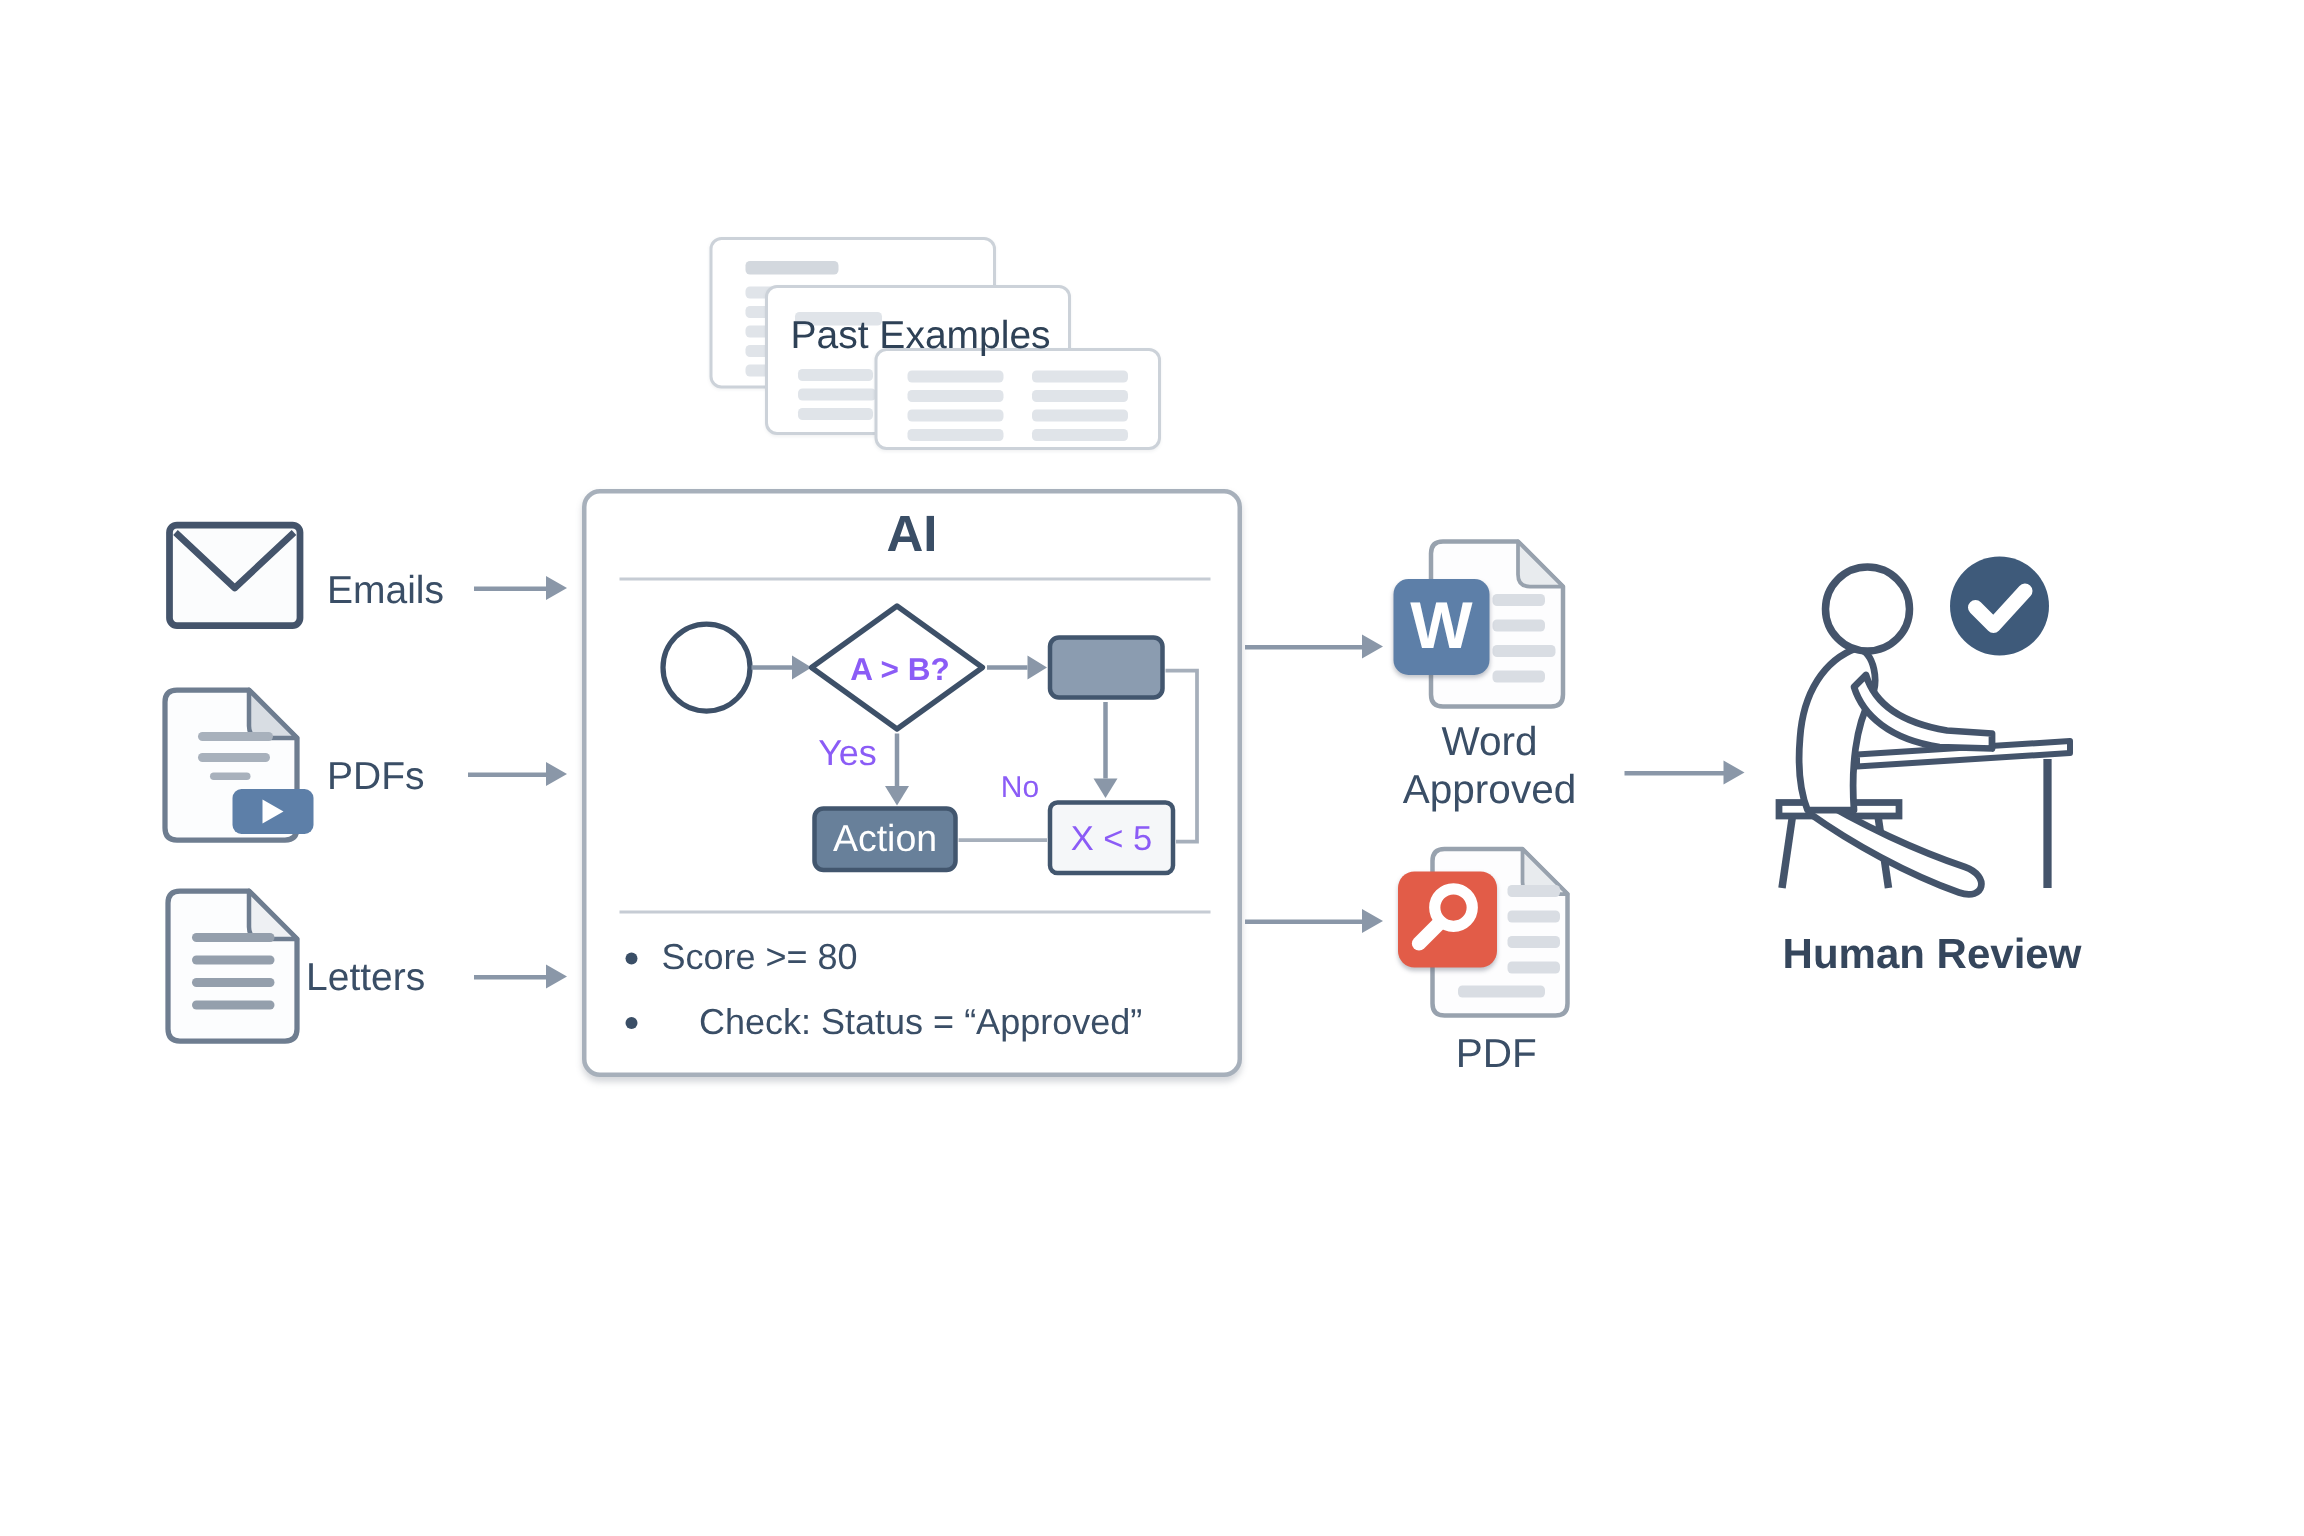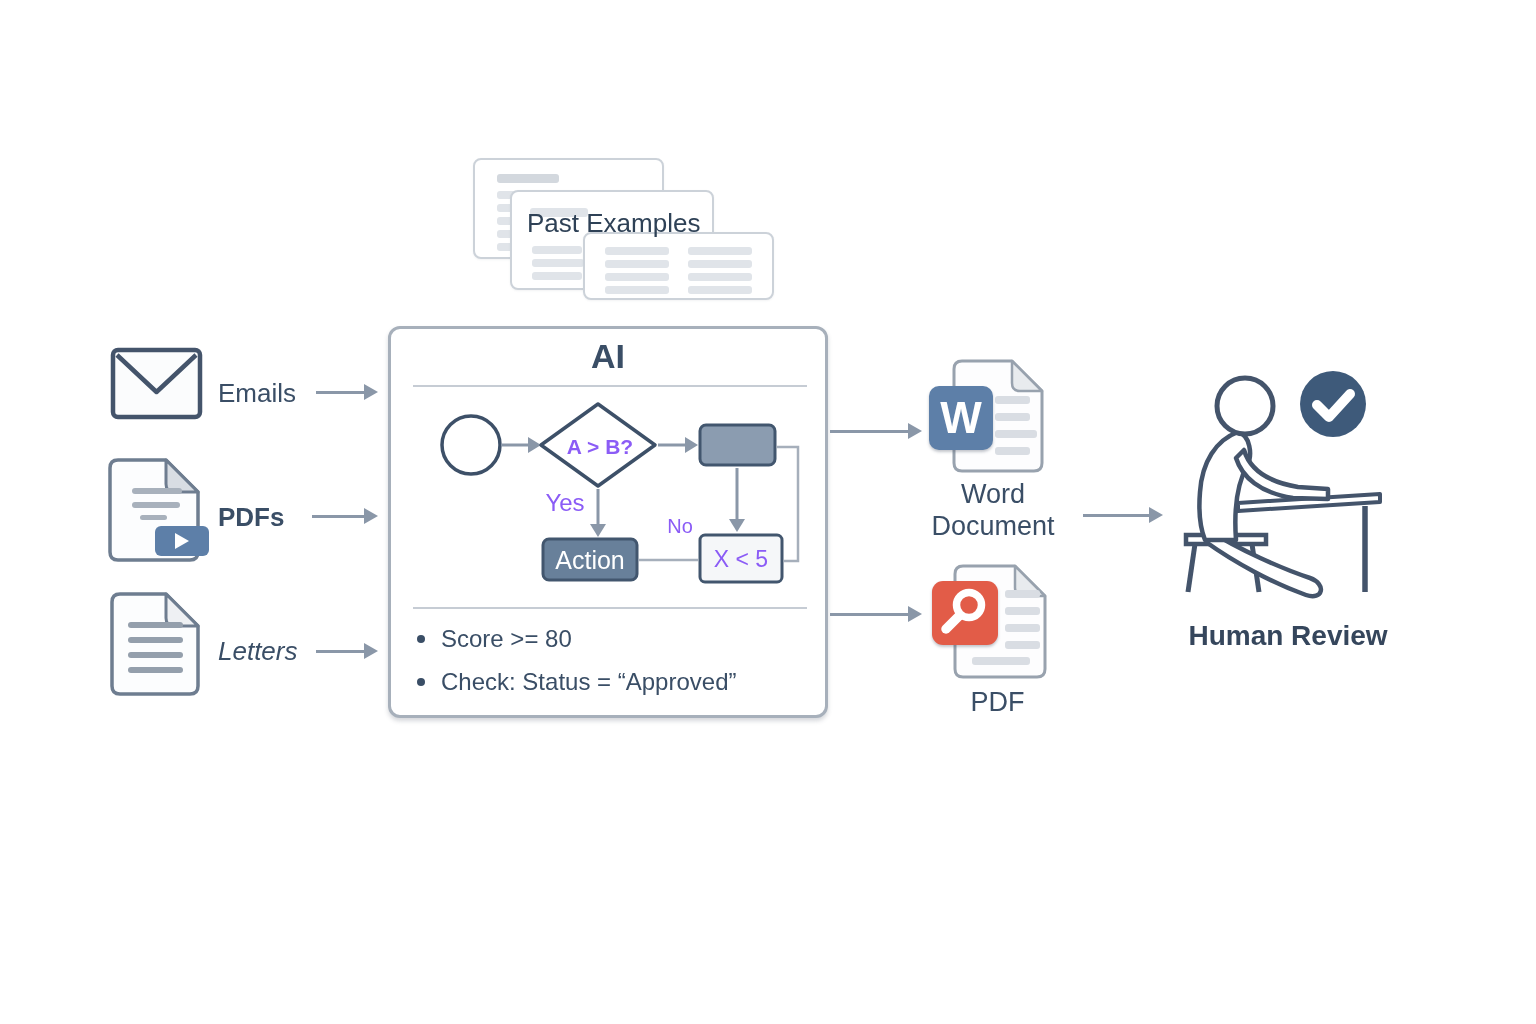--- a/index.html
+++ b/index.html
@@ -86,32 +86,32 @@
 
   <svg class="abs" style="left:108px;top:458px;" width="108" height="110" viewBox="0 0 108 110">
     <path d="M 10,2 L 58,2 L 90,34 L 90,94 Q 90,102 82,102 L 10,102 Q 2,102 2,94 L 2,10 Q 2,2 10,2 Z" fill="#fcfdfe" stroke="#6e7d90" stroke-width="3.5" stroke-linejoin="round"></path>
     <path d="M 58,2 L 58,26 Q 58,34 66,34 L 90,34 Z" fill="#d8dde3" stroke="#6e7d90" stroke-width="3" stroke-linejoin="round"></path>
     <rect x="24" y="30" width="50" height="6" rx="3" fill="#a8b1bc"></rect>
     <rect x="24" y="44" width="48" height="6" rx="3" fill="#a8b1bc"></rect>
     <rect x="32" y="57" width="27" height="5" rx="2.5" fill="#a8b1bc"></rect>
     <rect x="47" y="68" width="54" height="30" rx="6" fill="#5d7fa8"></rect>
     <path d="M 67,75 L 67,91 L 81,83 Z" fill="#ffffff"></path>
   </svg>
-  <div class="in-label" style="left:218px;top:502px;font-weight:bold;">PDFs</div>
+  <div class="in-label" style="left:218px;top:502px;">PDFs</div>
   <div class="arrow-right" style="left:312px;top:508px;width:66px;"></div>
 
   <svg class="abs" style="left:110px;top:592px;" width="92" height="104" viewBox="0 0 92 104">
     <path d="M 10,2 L 56,2 L 88,34 L 88,94 Q 88,102 80,102 L 10,102 Q 2,102 2,94 L 2,10 Q 2,2 10,2 Z" fill="#fcfdfe" stroke="#6e7d90" stroke-width="3.5" stroke-linejoin="round"></path>
     <path d="M 56,2 L 56,26 Q 56,34 64,34 L 88,34 Z" fill="#eef0f3" stroke="#6e7d90" stroke-width="3" stroke-linejoin="round"></path>
     <rect x="18" y="30" width="55" height="6" rx="3" fill="#949fac"></rect>
     <rect x="18" y="45" width="55" height="6" rx="3" fill="#949fac"></rect>
     <rect x="18" y="60" width="55" height="6" rx="3" fill="#949fac"></rect>
     <rect x="18" y="75" width="55" height="6" rx="3" fill="#949fac"></rect>
   </svg>
-  <div class="in-label" style="left:218px;top:636px;font-style:italic;">Letters</div>
+  <div class="in-label" style="left:204px;top:636px;">Letters</div>
   <div class="arrow-right" style="left:316px;top:643px;width:62px;"></div>
 
   <div class="ai-box">
     <div class="ai-title">AI</div>
     <div class="ai-sep" style="top:56px;"></div>
 
     <svg class="abs" style="left:0;top:0;" width="434" height="386" viewBox="0 0 434 386">
 
       <circle cx="80" cy="116" r="29" fill="#ffffff" stroke="#3d5068" stroke-width="3.5"></circle>
 
@@ -145,21 +145,21 @@
     <span class="fc-label" style="left:289px;top:197px;font-size:20px;">No</span>
     <span class="fc-label" style="left:199px;top:231px;font-size:25px;color:#ffffff;">Action</span>
     <span class="fc-label" style="left:350px;top:230px;font-size:23px;">X &lt; 5</span>
 
     <div class="ai-sep" style="top:278px;"></div>
 
     <div class="rule" style="top:296px;">
       <span class="dot"></span>
       <span>Score &gt;= 80</span>
     </div>
-    <div class="rule" style="top:339px;">
+    <div class="rule" style="top:339px;gap:25px;">
       <span class="dot"></span>
       <span>Check: Status = “Approved”</span>
     </div>
   </div>
 
   <div class="arrow-right" style="left:830px;top:423px;width:92px;"></div>
   <div class="arrow-right" style="left:830px;top:606px;width:92px;"></div>
 
   <svg class="abs" style="left:952px;top:359px;" width="92" height="114" viewBox="0 0 92 114">
     <path d="M 10,2 L 60,2 L 90,32 L 90,104 Q 90,112 82,112 L 10,112 Q 2,112 2,104 L 2,10 Q 2,2 10,2 Z" fill="#fdfdfe" stroke="#98a2ae" stroke-width="3" stroke-linejoin="round"></path>
@@ -167,21 +167,21 @@
     <rect x="43" y="37" width="35" height="8" rx="3" fill="#d9dde3"></rect>
     <rect x="43" y="54" width="35" height="8" rx="3" fill="#d9dde3"></rect>
     <rect x="43" y="71" width="42" height="8" rx="3" fill="#d9dde3"></rect>
     <rect x="43" y="88" width="35" height="8" rx="3" fill="#d9dde3"></rect>
   </svg>
   <div class="badge word" style="left:929px;top:386px;width:64px;height:64px;">
     <span>W</span>
   </div>
   <div class="out-label" style="left:900px;top:478px;width:186px;">
     <div>Word</div>
-    <div>Document</div>
+    <div>Approved</div>
   </div>
 
   <div class="arrow-right" style="left:1083px;top:507px;width:80px;"></div>
 
   <svg class="abs" style="left:953px;top:564px;" width="94" height="115" viewBox="0 0 94 115">
     <path d="M 10,2 L 62,2 L 92,32 L 92,105 Q 92,113 84,113 L 10,113 Q 2,113 2,105 L 2,10 Q 2,2 10,2 Z" fill="#fdfdfe" stroke="#98a2ae" stroke-width="3" stroke-linejoin="round"></path>
     <path d="M 62,2 L 62,24 Q 62,32 70,32 L 92,32 Z" fill="#e8ebee" stroke="#98a2ae" stroke-width="2.5" stroke-linejoin="round"></path>
     <rect x="52" y="26" width="35" height="8" rx="3" fill="#d9dde3"></rect>
     <rect x="52" y="43" width="35" height="8" rx="3" fill="#d9dde3"></rect>
     <rect x="52" y="60" width="35" height="8" rx="3" fill="#d9dde3"></rect>

